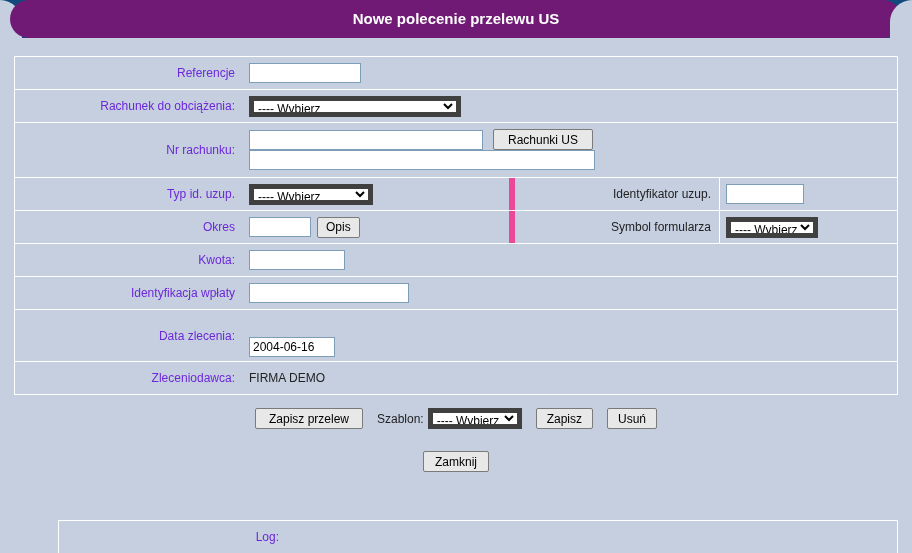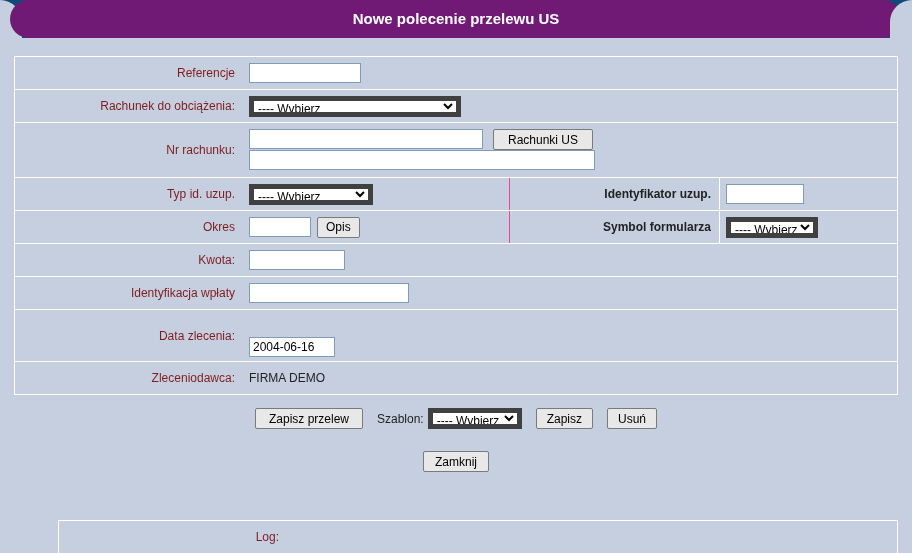--- a/index.html
+++ b/index.html
@@ -64,21 +64,21 @@
     display: flex;
     border: 1px solid #fff;
     margin-bottom: -1px;
   }
   .label-cell {
     width: 228px;
     min-height: 32px;
     padding: 6px 8px 6px 6px;
     text-align: right;
     font-size: 12px;
-    color: #7f1d1d;
+    color: #6d28d9;
     display: flex;
     align-items: center;
     justify-content: flex-end;
   }
   .value-cell {
     flex: 1;
     min-height: 32px;
     padding: 4px 6px;
     display: flex;
     align-items: center;
@@ -86,22 +86,21 @@
     flex-wrap: wrap;
   }
   .value-cell.tall { min-height: 54px; }
   .split-right-label {
     width: 210px;
     text-align: right;
     padding: 6px 8px 6px 6px;
     display: flex;
     align-items: center;
     justify-content: flex-end;
-    border-left: 1px solid #ec4899;
-    font-weight: bold;
+    border-left: 6px solid #ec4899;
   }
   .split-right-value {
     width: 178px;
     padding: 4px 6px;
     display: flex;
     align-items: center;
     border-left: 1px solid #fff;
   }
   .left-flex { flex: 1; display:flex; align-items:center; padding:4px 6px; gap:6px; }
 
@@ -175,21 +174,21 @@
       <div class="value-cell">
         <select class="sel" style="width:212px">
           <option>---- Wybierz</option>
         </select>
       </div>
     </div>
 
     <div class="row">
       <div class="label-cell">Nr rachunku:</div>
       <div class="value-cell tall" style="display:block; padding:6px 6px;">
-        <div style="display:flex; gap:10px; ">
+        <div style="display:flex; align-items:center; gap:10px; ">
           <input type="text" class="txt" style="width: 234px;" value="">
           <button class="btn" style="width:100px">Rachunki US</button>
         </div>
         <div>
           <input type="text" class="txt" style="width: 346px;" value="">
         </div>
       </div>
     </div>
 
     <div class="row">

